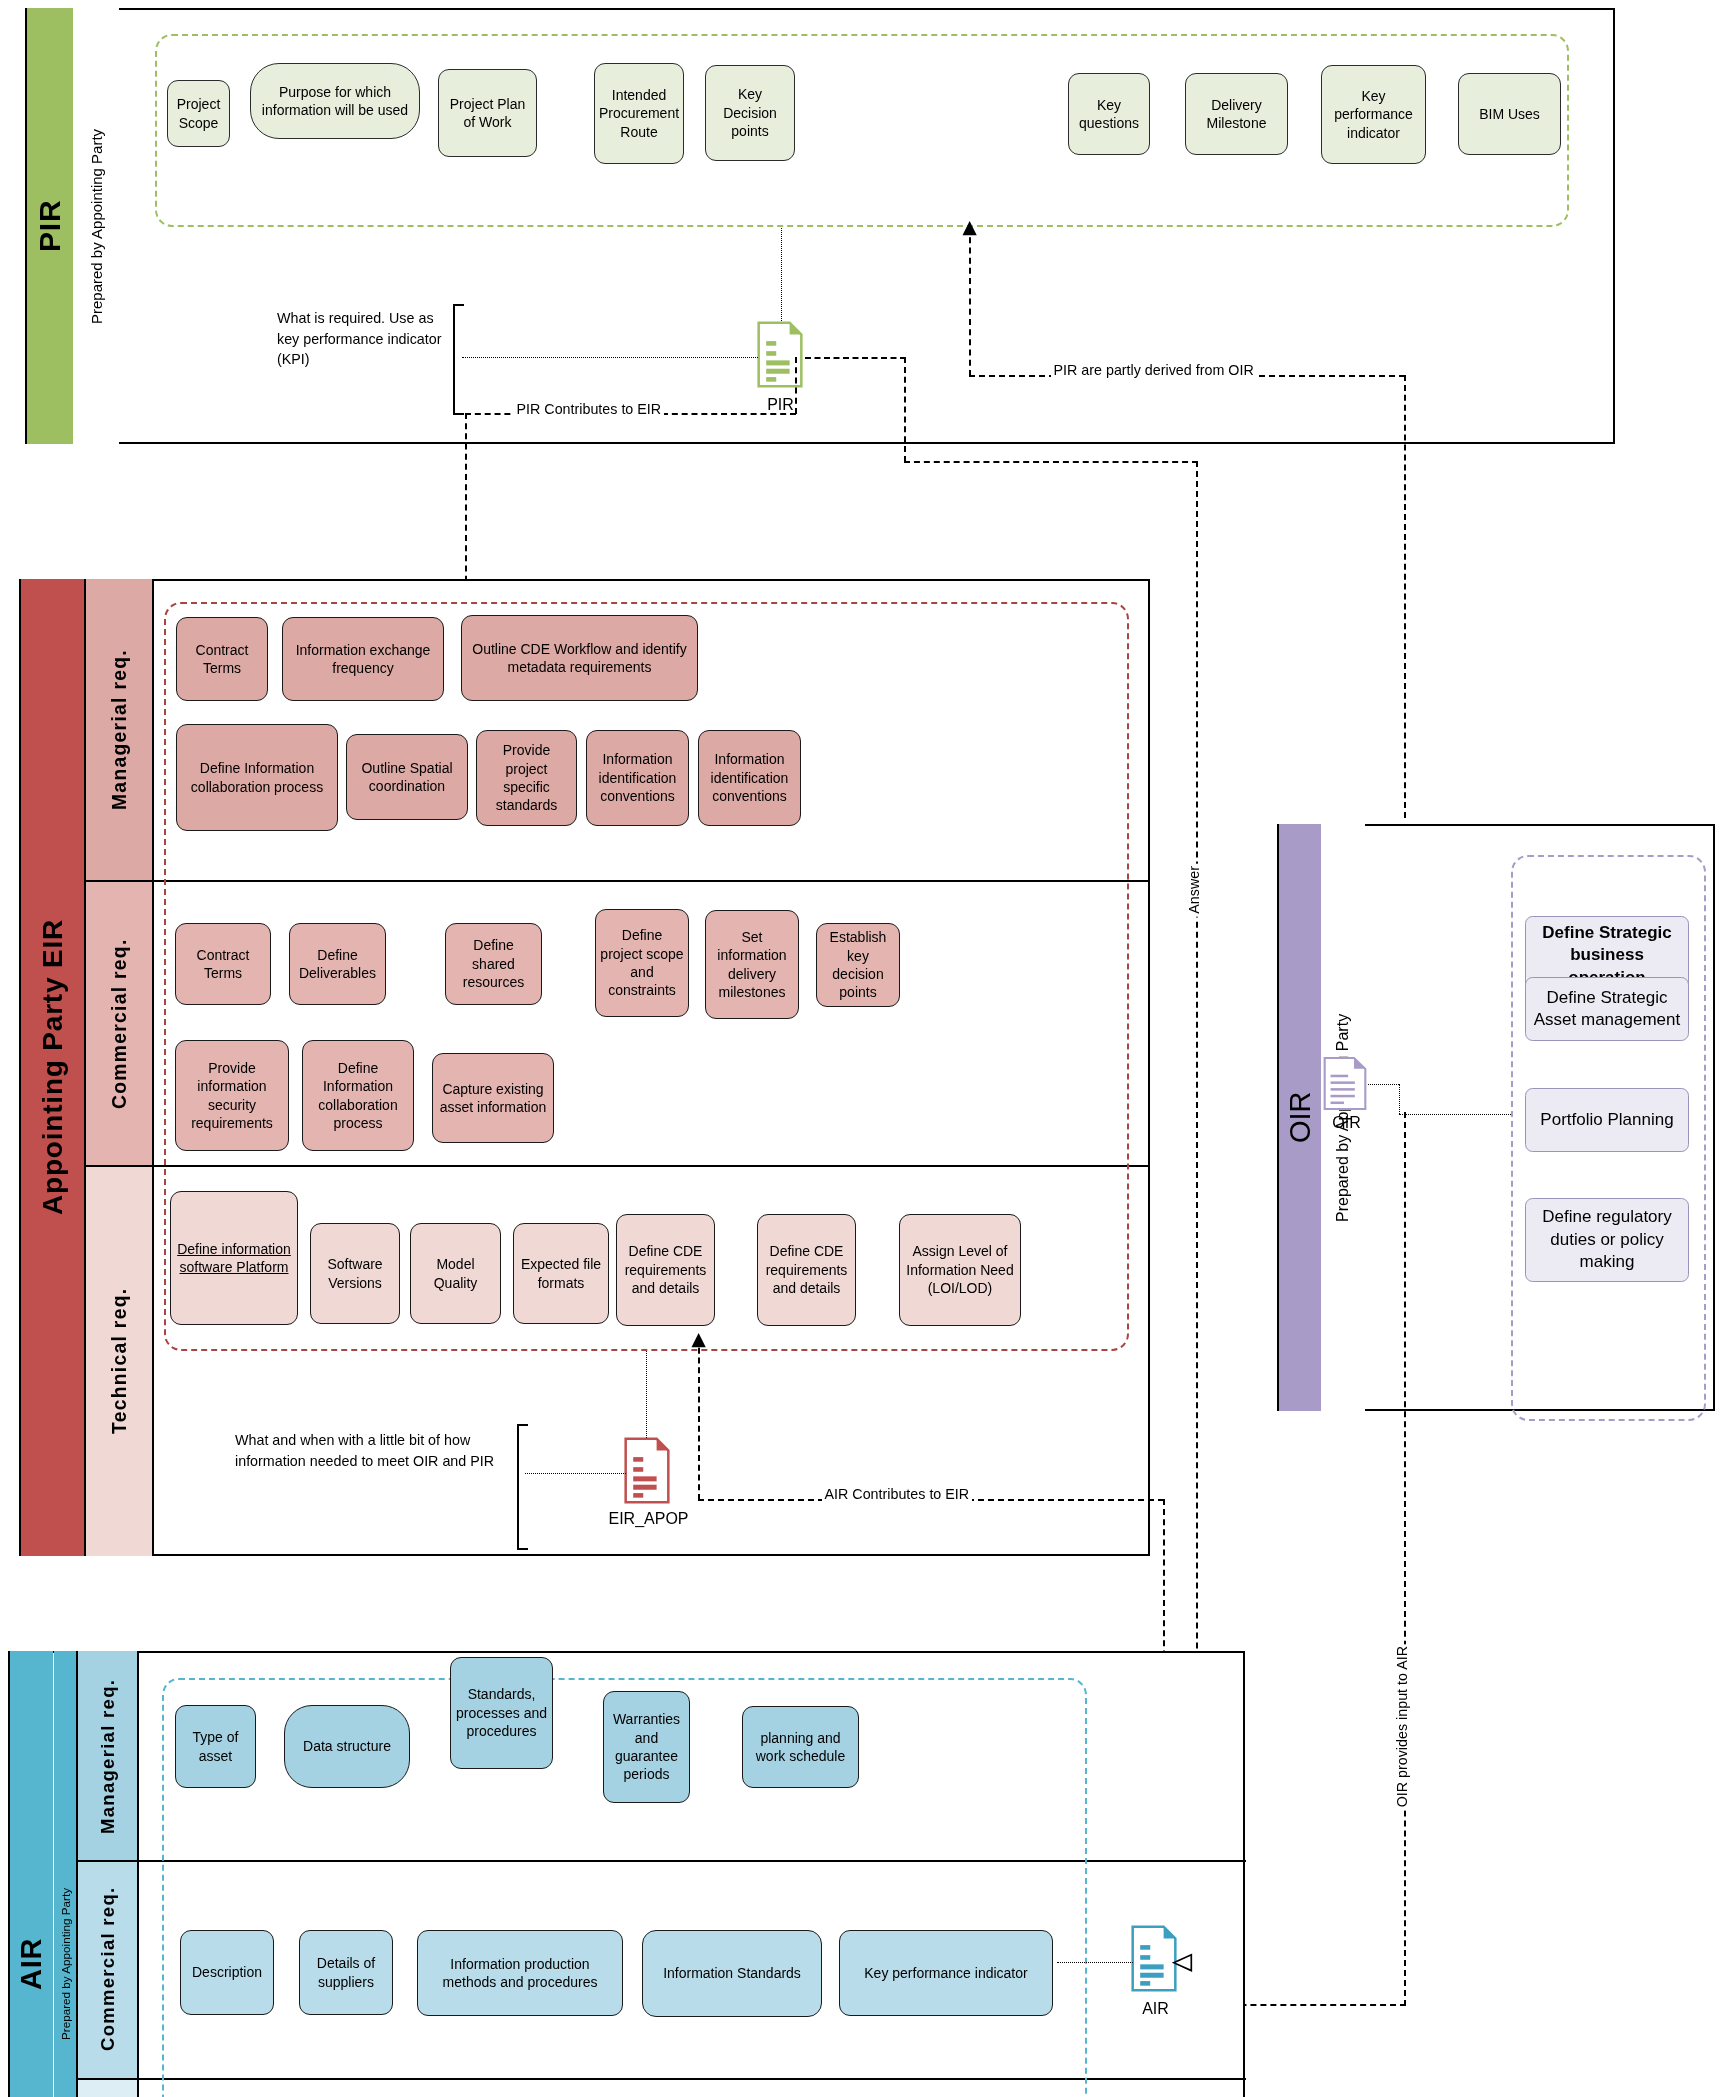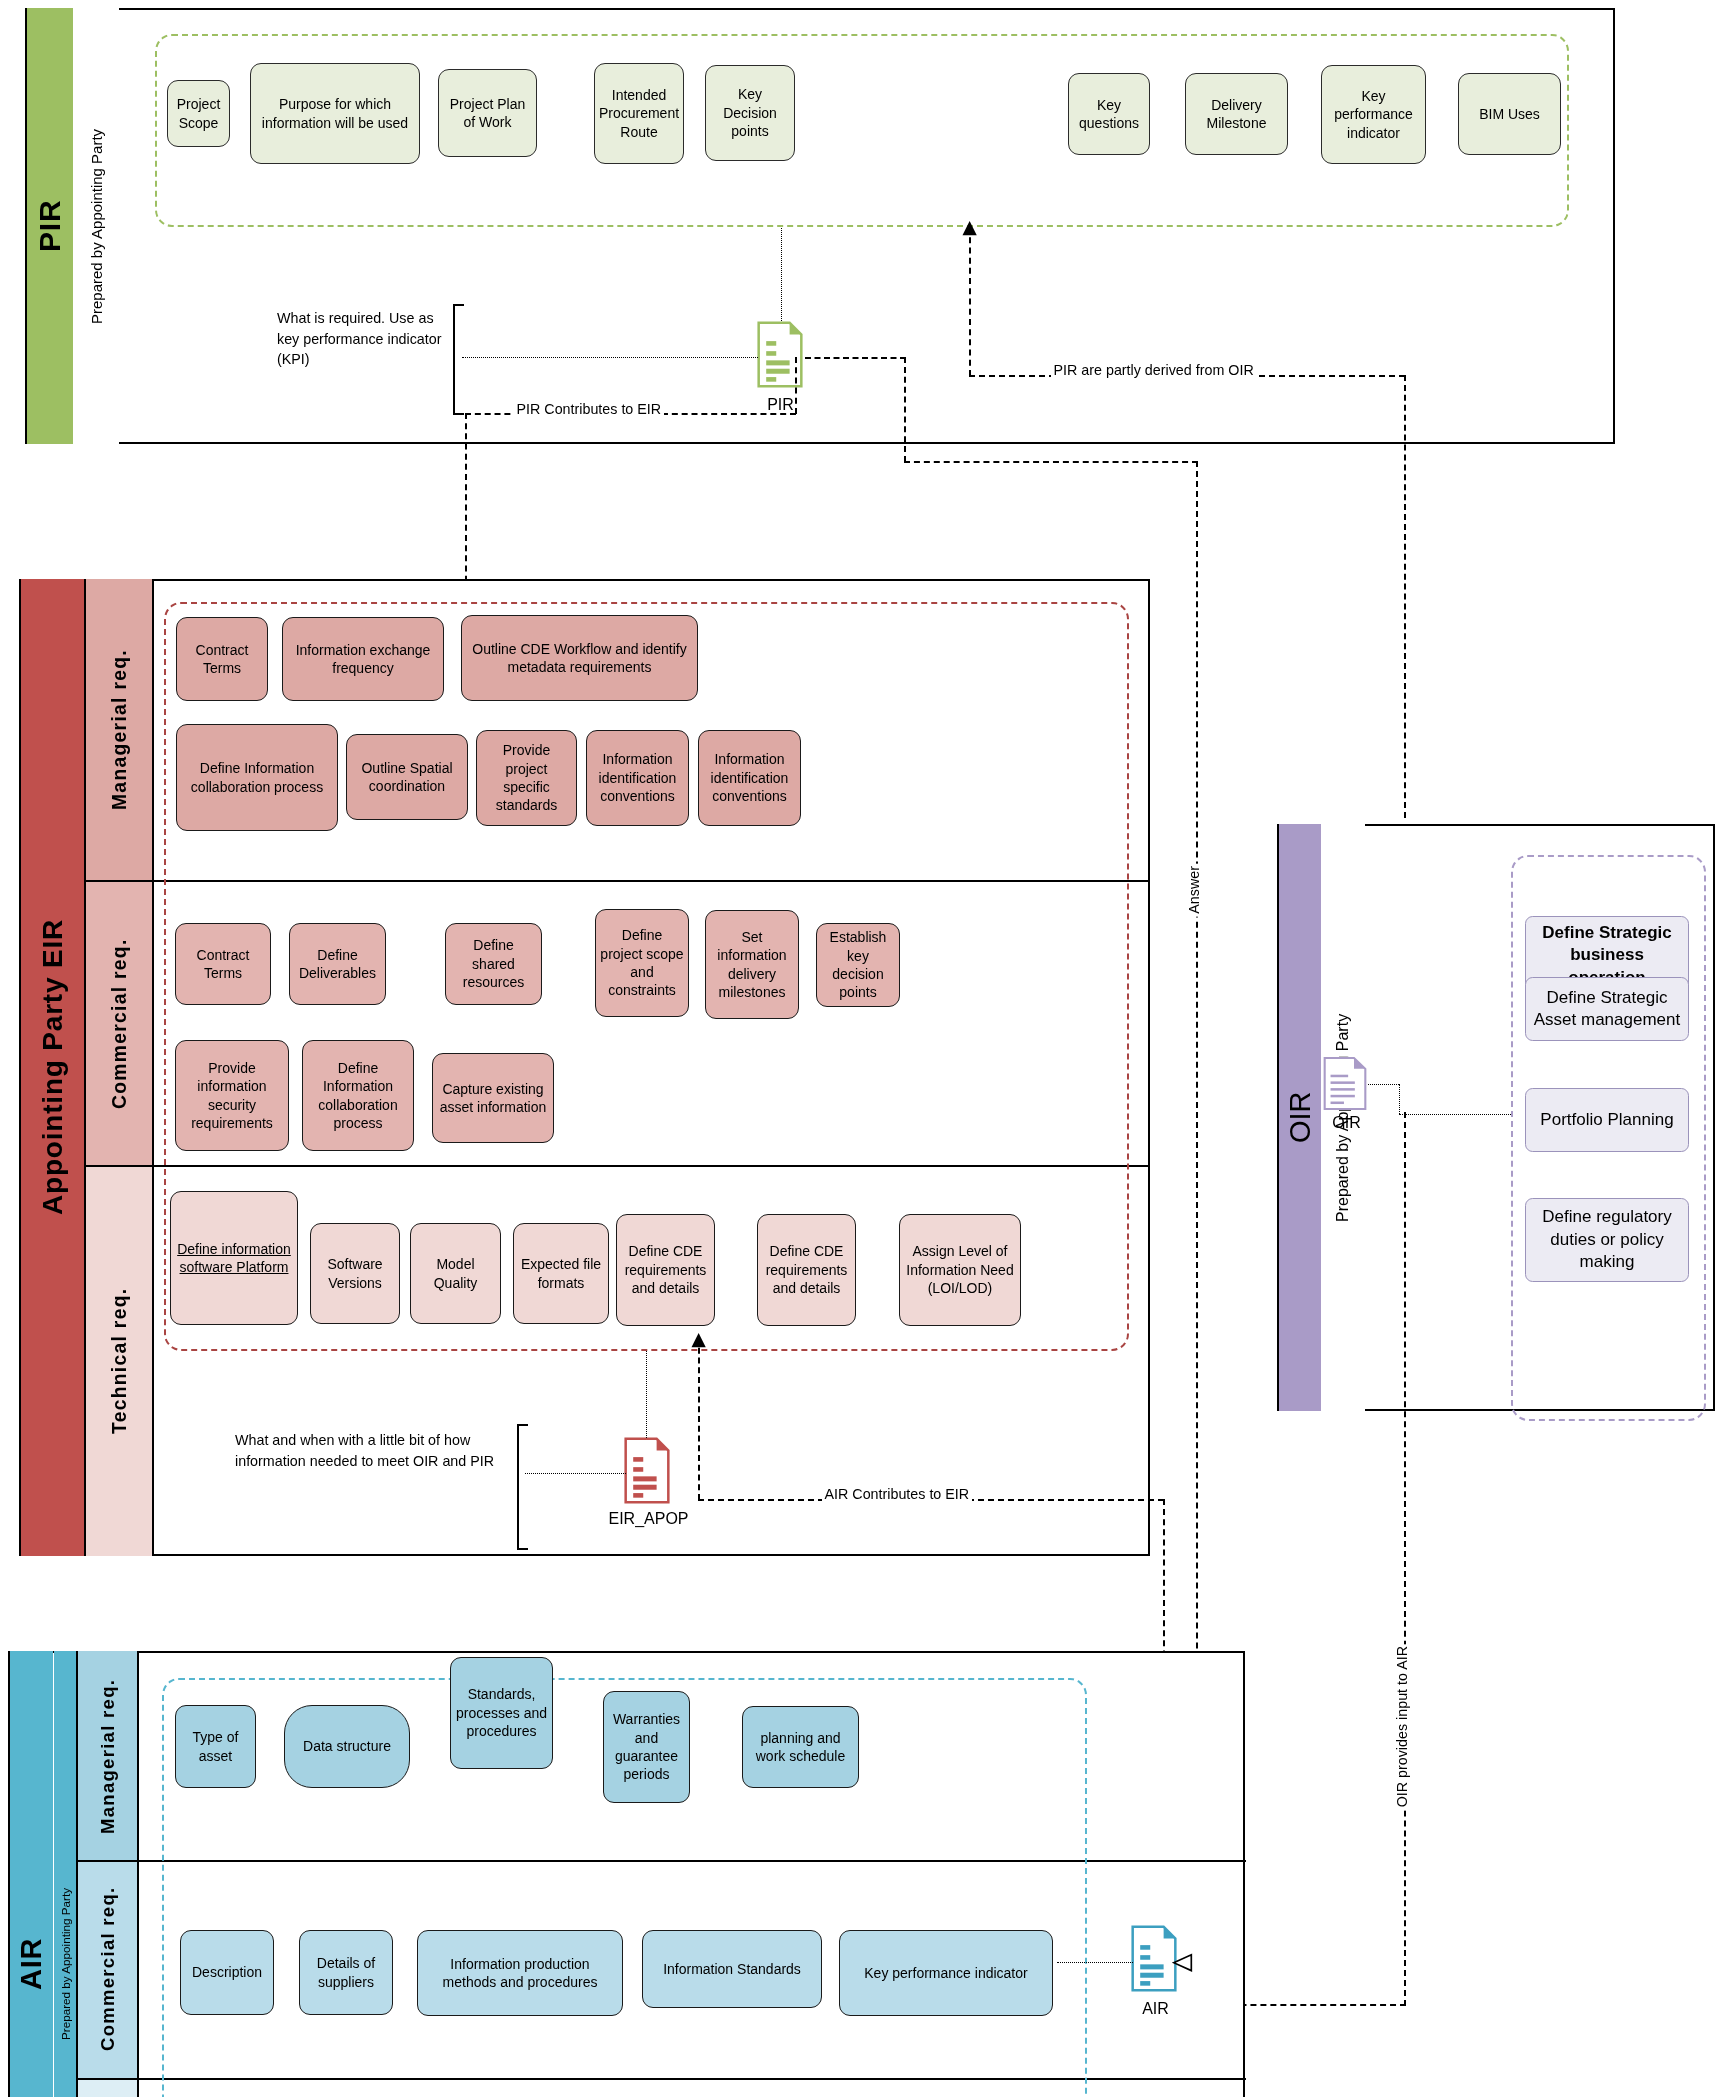--- a/index.html
+++ b/index.html
@@ -56,21 +56,21 @@
   <div class="lane-title" style="left:25px;top:8.4px;width:48px;height:436px;background:#9dbf62;border-right:2.1px solid #000;font-size:30px;">
     <span>PIR</span>
   </div>
   <div class="lane-title" style="left:73px;top:8.4px;width:46px;height:436px;background:#fff;font-size:15px;font-weight:400;letter-spacing:0px;">
     <span>Prepared by Appointing Party</span>
   </div>
 
   <div class="frame" style="left:155px;top:34px;width:1414px;height:193px;border-color:#9dbf62;border-style:dashed;"></div>
 
   <div class="node pir" style="left:167px;top:80px;width:63px;height:67px;">Project Scope</div>
-  <div class="node pir" style="left:250px;top:63px;width:170px;height:101px;">Purpose for which information will be used</div>
+  <div class="node pir" style="left:250px;top:63px;width:170px;height:76px;border-radius:29px;">Purpose for which information will be used</div>
   <div class="node pir" style="left:438px;top:69px;width:99px;height:88px;">Project Plan of Work</div>
   <div class="node pir" style="left:594px;top:63px;width:90px;height:101px;">Intended Procurement Route</div>
   <div class="node pir" style="left:705px;top:65px;width:90px;height:96px;">Key Decision points</div>
   <div class="node pir" style="left:1068px;top:73px;width:82px;height:82px;">Key questions</div>
   <div class="node pir" style="left:1185px;top:73px;width:103px;height:82px;">Delivery Milestone</div>
   <div class="node pir" style="left:1321px;top:65px;width:105px;height:99px;">Key performance indicator</div>
   <div class="node pir" style="left:1458px;top:73px;width:103px;height:82px;">BIM Uses</div>
 
   <div class="note" style="left:277px;top:308px;width:168px;">What is required. Use as key performance indicator (KPI)</div>
   <div class="brace" style="left:453px;top:304px;height:107px;"></div>
@@ -257,21 +257,21 @@
 
   <div class="node air1" style="left:175px;top:1705px;width:81px;height:83px;">Type of asset</div>
   <div class="node air1" style="left:284px;top:1705px;width:126px;height:83px;border-radius:28px;">Data structure</div>
   <div class="node air1" style="left:450px;top:1657px;width:103px;height:112px;">Standards, processes and procedures</div>
   <div class="node air1" style="left:603px;top:1691px;width:87px;height:112px;">Warranties and guarantee periods</div>
   <div class="node air1" style="left:742px;top:1706px;width:117px;height:82px;">planning and work schedule</div>
 
   <div class="node air2" style="left:180px;top:1930px;width:94px;height:85px;">Description</div>
   <div class="node air2" style="left:299px;top:1930px;width:94px;height:85px;">Details of suppliers</div>
   <div class="node air2" style="left:417px;top:1930px;width:206px;height:86px;">Information production methods and procedures</div>
-  <div class="node air2" style="left:642px;top:1930px;width:180px;height:78px;">Information Standards</div>
+  <div class="node air2" style="left:642px;top:1930px;width:180px;height:87px;border-radius:14px;">Information Standards</div>
   <div class="node air2" style="left:839px;top:1930px;width:214px;height:86px;">Key performance indicator</div>
 
   <div class="doc" style="left:1131px;top:1925px;">
     <svg width="46" height="67" viewBox="0 0 110 160">
       <path d="M4 4 H78 L106 32 V156 H4 Z" fill="#ffffff" stroke="#3c9fc0" stroke-width="6"></path>
       <path d="M78 4 L106 32 H78 Z" fill="#3c9fc0"></path>
       <rect x="22" y="48" width="24" height="11" fill="#3c9fc0"></rect>
       <rect x="22" y="72" width="24" height="11" fill="#3c9fc0"></rect>
       <rect x="22" y="94" width="56" height="12" fill="#3c9fc0"></rect>
       <rect x="22" y="114" width="56" height="12" fill="#3c9fc0"></rect>

